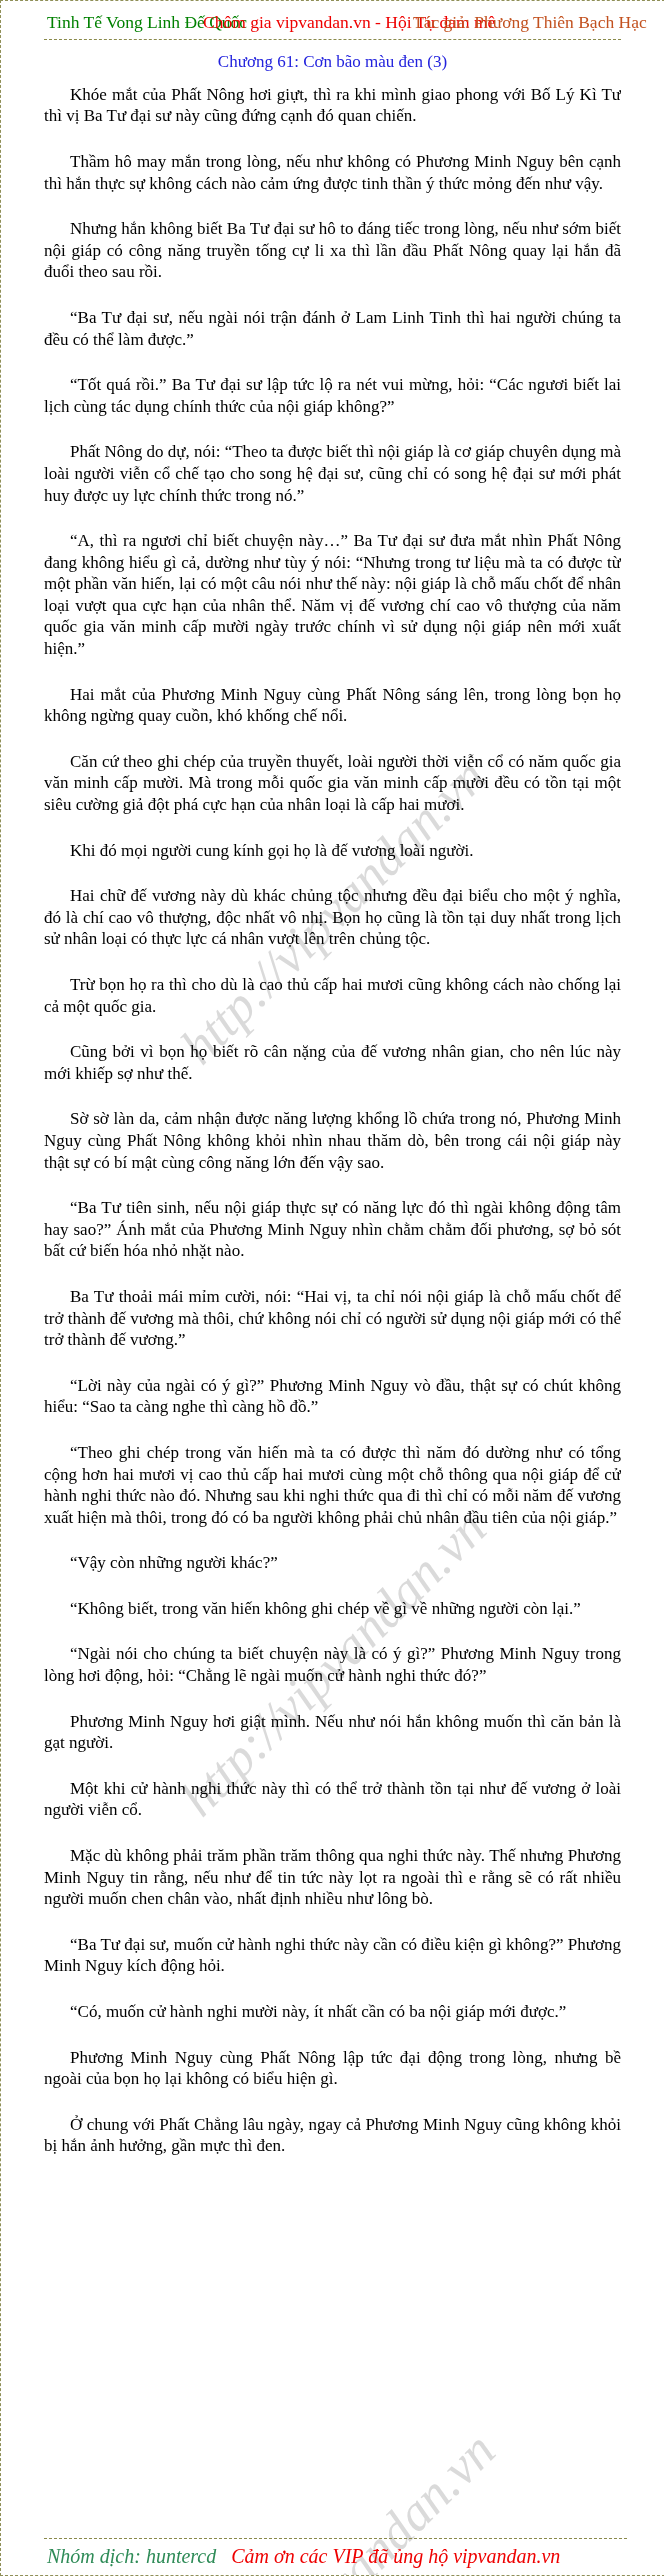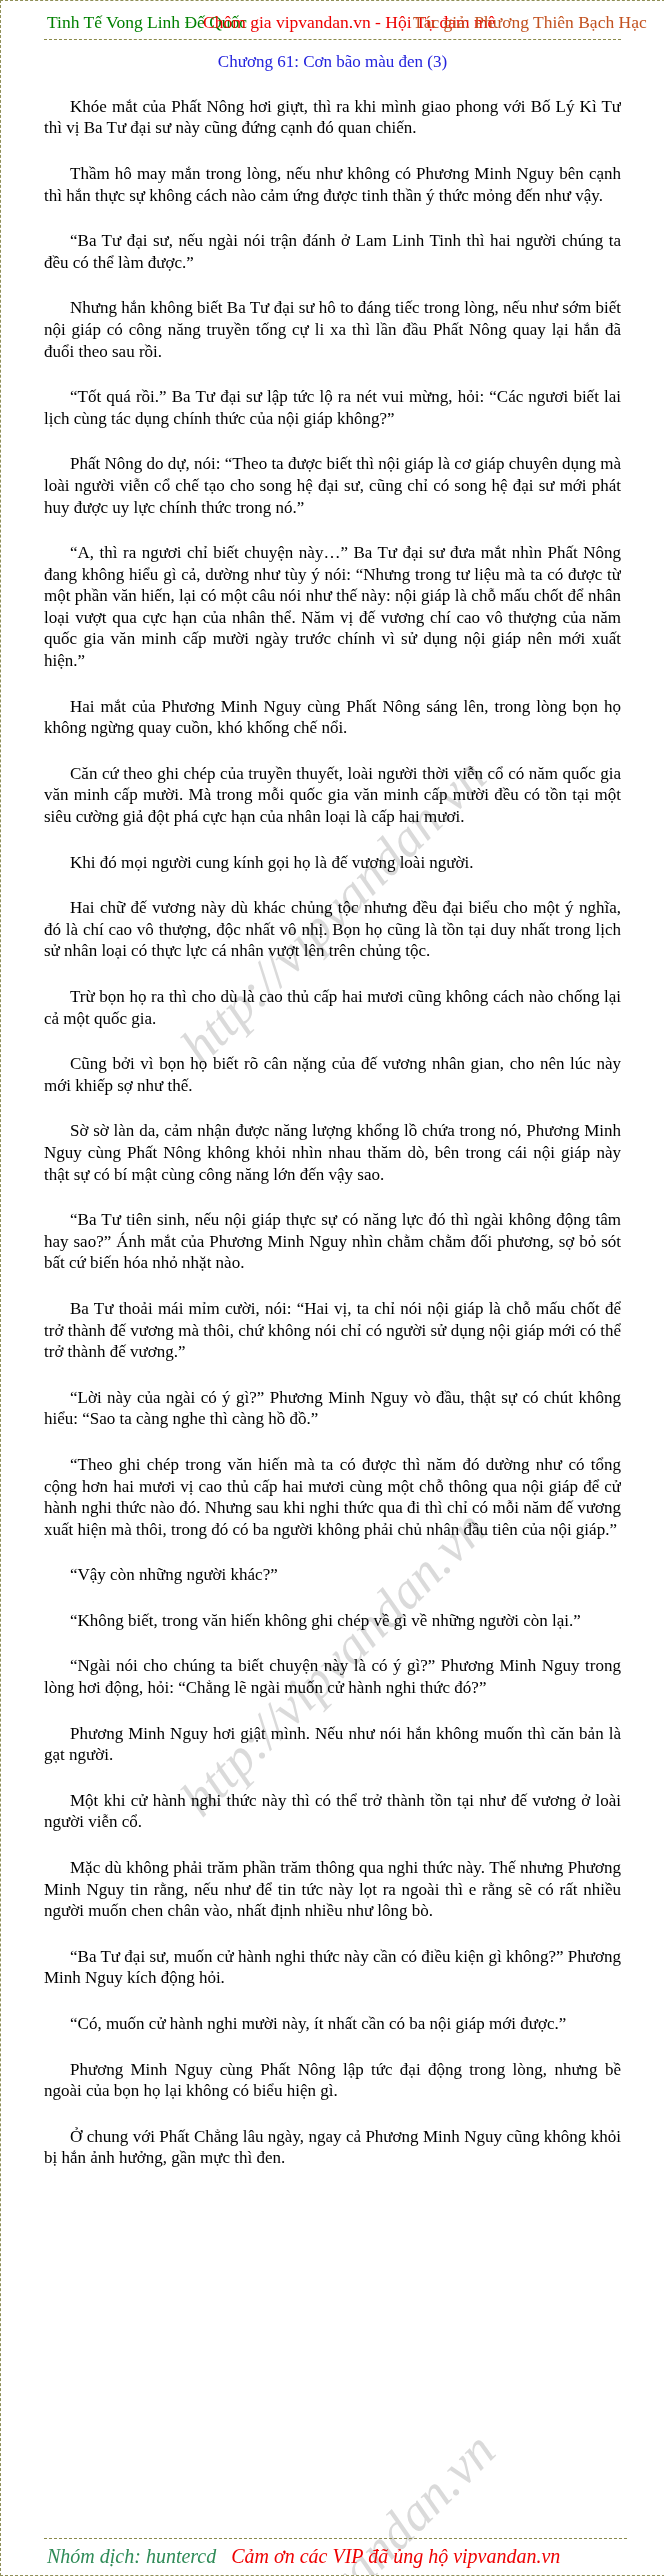--- a/index.html
+++ b/index.html
@@ -42,21 +42,21 @@
     margin: 7.5px 0 0 0;
     line-height: 28px;
     z-index: 2;
     position: relative;
   }
 
   
   .chapter-body {
     position: relative;
     z-index: 2;
-    margin: 20px 43px 0 43px;
+    margin: 8px 43px 0 43px;
     height: 2431px;
     overflow: hidden;
   }
   .chapter-body p {
     font-size: 17px;
     line-height: 21.6px;
     text-align: justify;
     text-indent: 26px;
     margin: 0 0 24px 0;
   }
@@ -107,22 +107,22 @@
   <span class="author-credit" style="color: rgb(194, 81, 31);">Tác giả: Phương Thiên Bạch Hạc</span>
 </div>
 
 <hr class="rule">
 
 <h1 class="chapter-title" style="color: rgb(34, 34, 221);">Chương 61: Cơn bão màu đen (3)</h1>
 
 <main class="chapter-body">
     <p>Khóe mắt của Phất Nông hơi giựt, thì ra khi mình giao phong với Bố Lý Kì Tư thì vị Ba Tư đại sư này cũng đứng cạnh đó quan chiến.</p>
     <p>Thầm hô may mắn trong lòng, nếu như không có Phương Minh Nguy bên cạnh thì hắn thực sự không cách nào cảm ứng được tinh thần ý thức mỏng đến như vậy.</p>
+    <p>Nhưng hắn không biết Ba Tư đại sư hô to đáng tiếc trong lòng, nếu như sớm biết nội giáp có công năng truyền tống cự li xa thì lần đầu Phất Nông quay lại hắn đã đuổi theo sau rồi.</p>
     <p>“Ba Tư đại sư, nếu ngài nói trận đánh ở Lam Linh Tinh thì hai người chúng ta đều có thể làm được.”</p>
-    <p>Nhưng hắn không biết Ba Tư đại sư hô to đáng tiếc trong lòng, nếu như sớm biết nội giáp có công năng truyền tống cự li xa thì lần đầu Phất Nông quay lại hắn đã đuổi theo sau rồi.</p>
     <p>“Tốt quá rồi.” Ba Tư đại sư lập tức lộ ra nét vui mừng, hỏi: “Các ngươi biết lai lịch cùng tác dụng chính thức của nội giáp không?”</p>
     <p>Phất Nông do dự, nói: “Theo ta được biết thì nội giáp là cơ giáp chuyên dụng mà loài người viễn cổ chế tạo cho song hệ đại sư, cũng chỉ có song hệ đại sư mới phát huy được uy lực chính thức trong nó.”</p>
     <p>“A, thì ra ngươi chỉ biết chuyện này…” Ba Tư đại sư đưa mắt nhìn Phất Nông đang không hiểu gì cả, dường như tùy ý nói: “Nhưng trong tư liệu mà ta có được từ một phần văn hiến, lại có một câu nói như thế này: nội giáp là chỗ mấu chốt để nhân loại vượt qua cực hạn của nhân thể. Năm vị đế vương chí cao vô thượng của năm quốc gia văn minh cấp mười ngày trước chính vì sử dụng nội giáp nên mới xuất hiện.”</p>
     <p>Hai mắt của Phương Minh Nguy cùng Phất Nông sáng lên, trong lòng bọn họ không ngừng quay cuồn, khó khống chế nổi.</p>
     <p>Căn cứ theo ghi chép của truyền thuyết, loài người thời viễn cổ có năm quốc gia văn minh cấp mười. Mà trong mỗi quốc gia văn minh cấp mười đều có tồn tại một siêu cường giả đột phá cực hạn của nhân loại là cấp hai mươi.</p>
     <p>Khi đó mọi người cung kính gọi họ là đế vương loài người.</p>
     <p>Hai chữ đế vương này dù khác chủng tộc nhưng đều đại biểu cho một ý nghĩa, đó là chí cao vô thượng, độc nhất vô nhị. Bọn họ cũng là tồn tại duy nhất trong lịch sử nhân loại có thực lực cá nhân vượt lên trên chủng tộc.</p>
     <p>Trừ bọn họ ra thì cho dù là cao thủ cấp hai mươi cũng không cách nào chống lại cả một quốc gia.</p>
     <p>Cũng bởi vì bọn họ biết rõ cân nặng của đế vương nhân gian, cho nên lúc này mới khiếp sợ như thế.</p>
     <p>Sờ sờ làn da, cảm nhận được năng lượng khổng lồ chứa trong nó, Phương Minh Nguy cùng Phất Nông không khỏi nhìn nhau thăm dò, bên trong cái nội giáp này thật sự có bí mật cùng công năng lớn đến vậy sao.</p>

